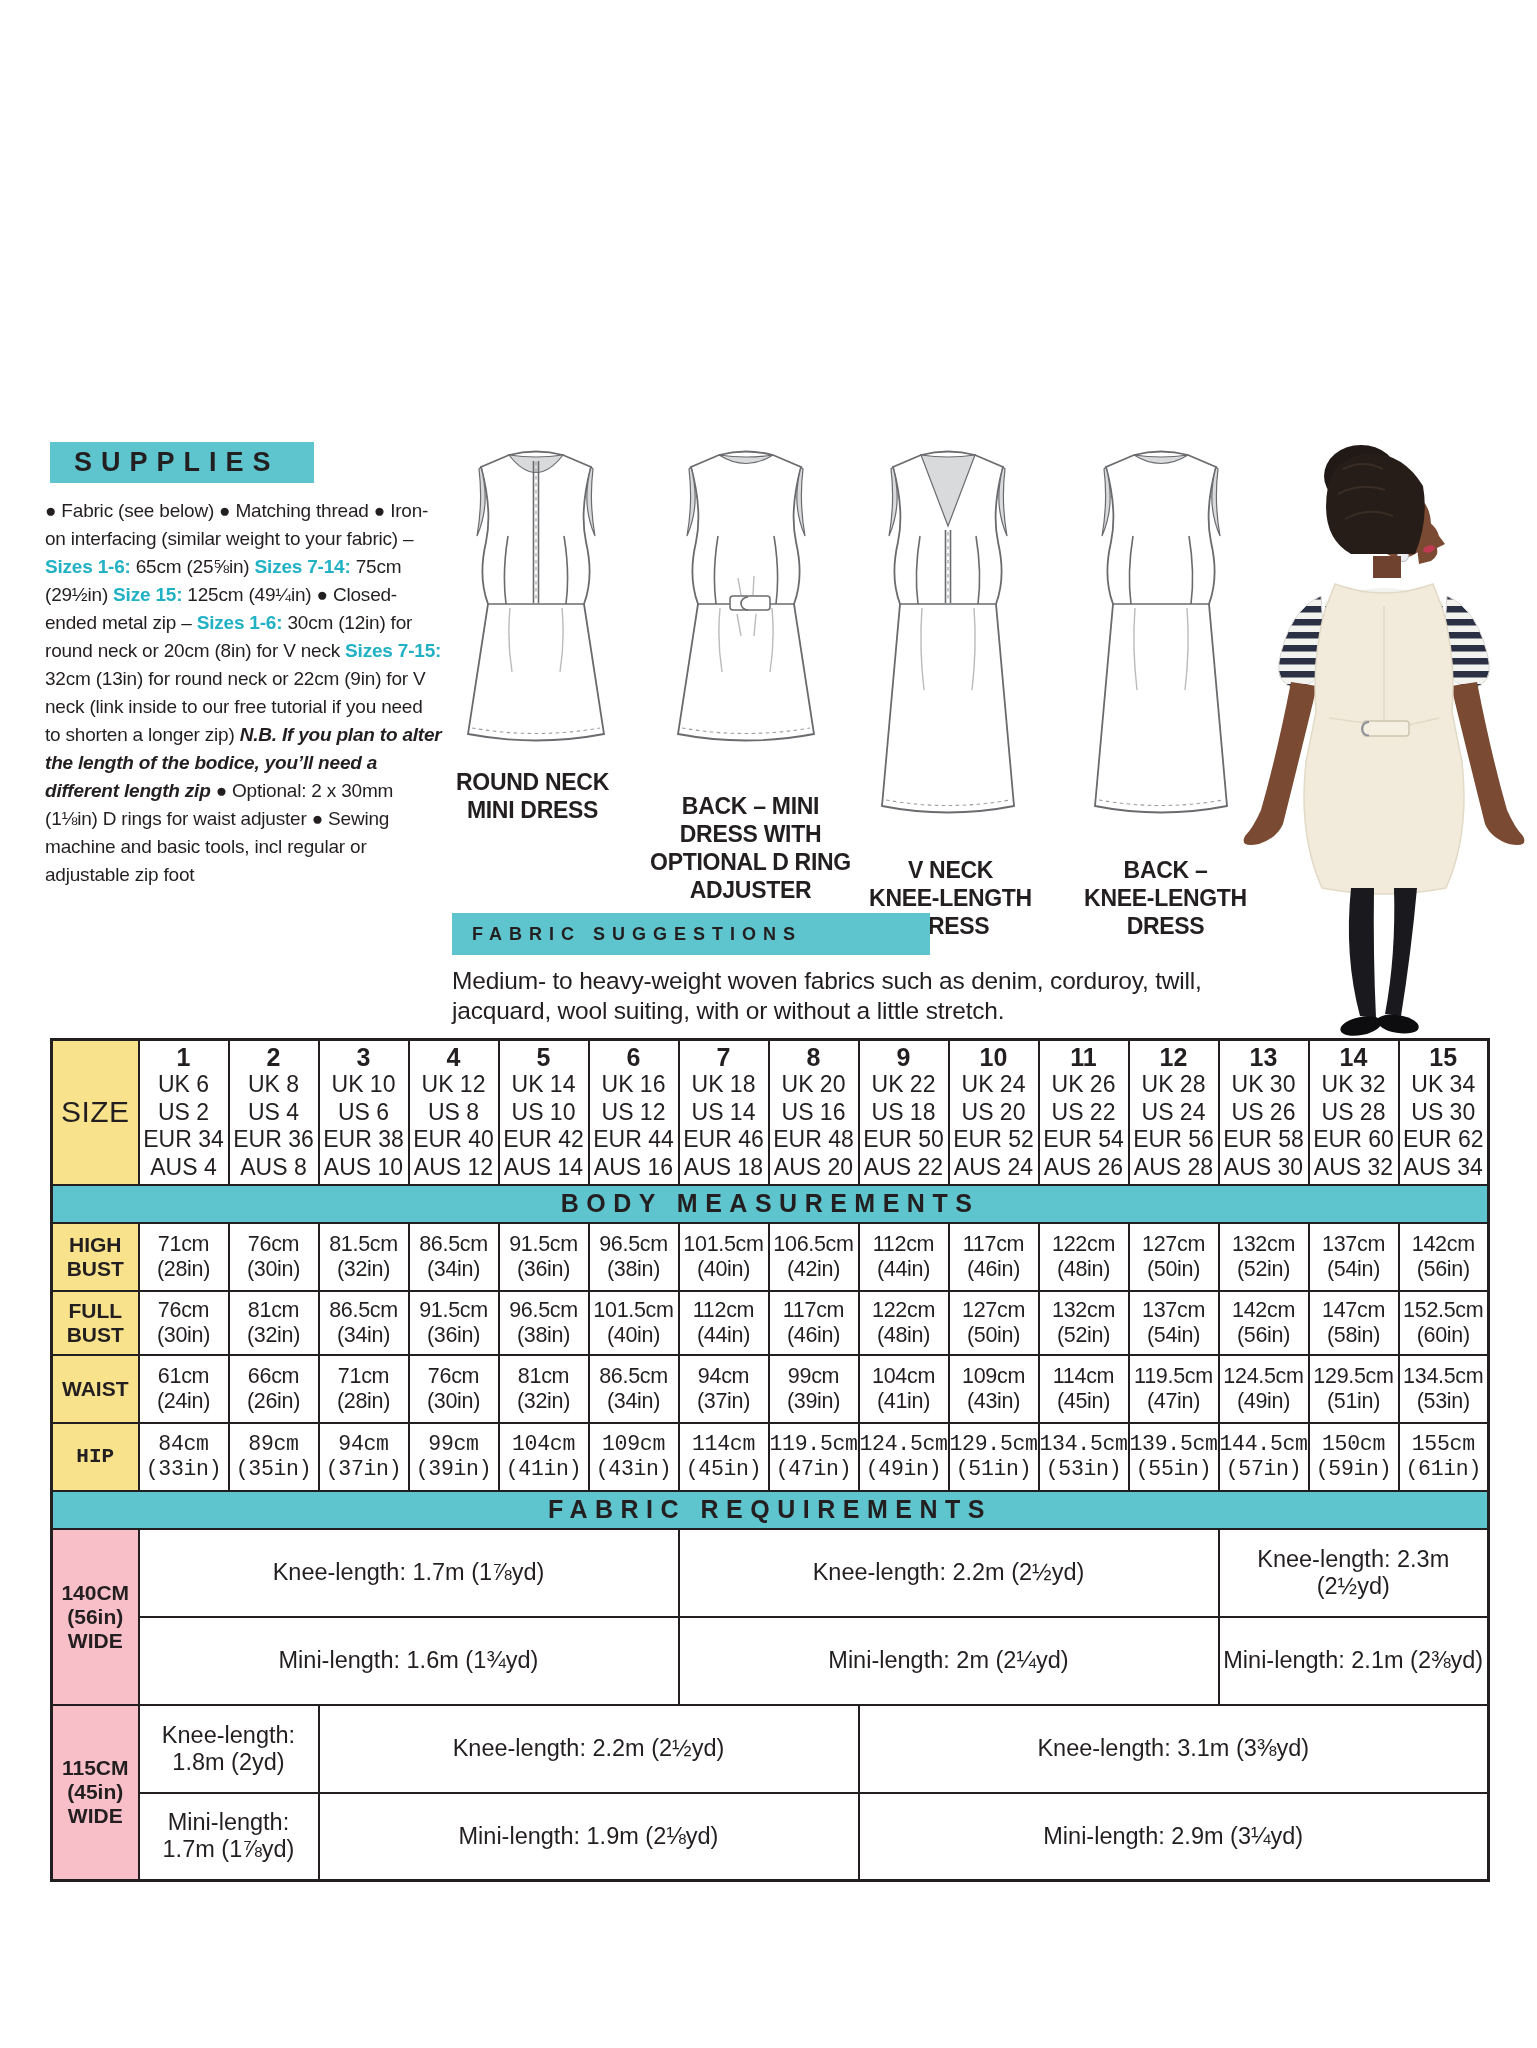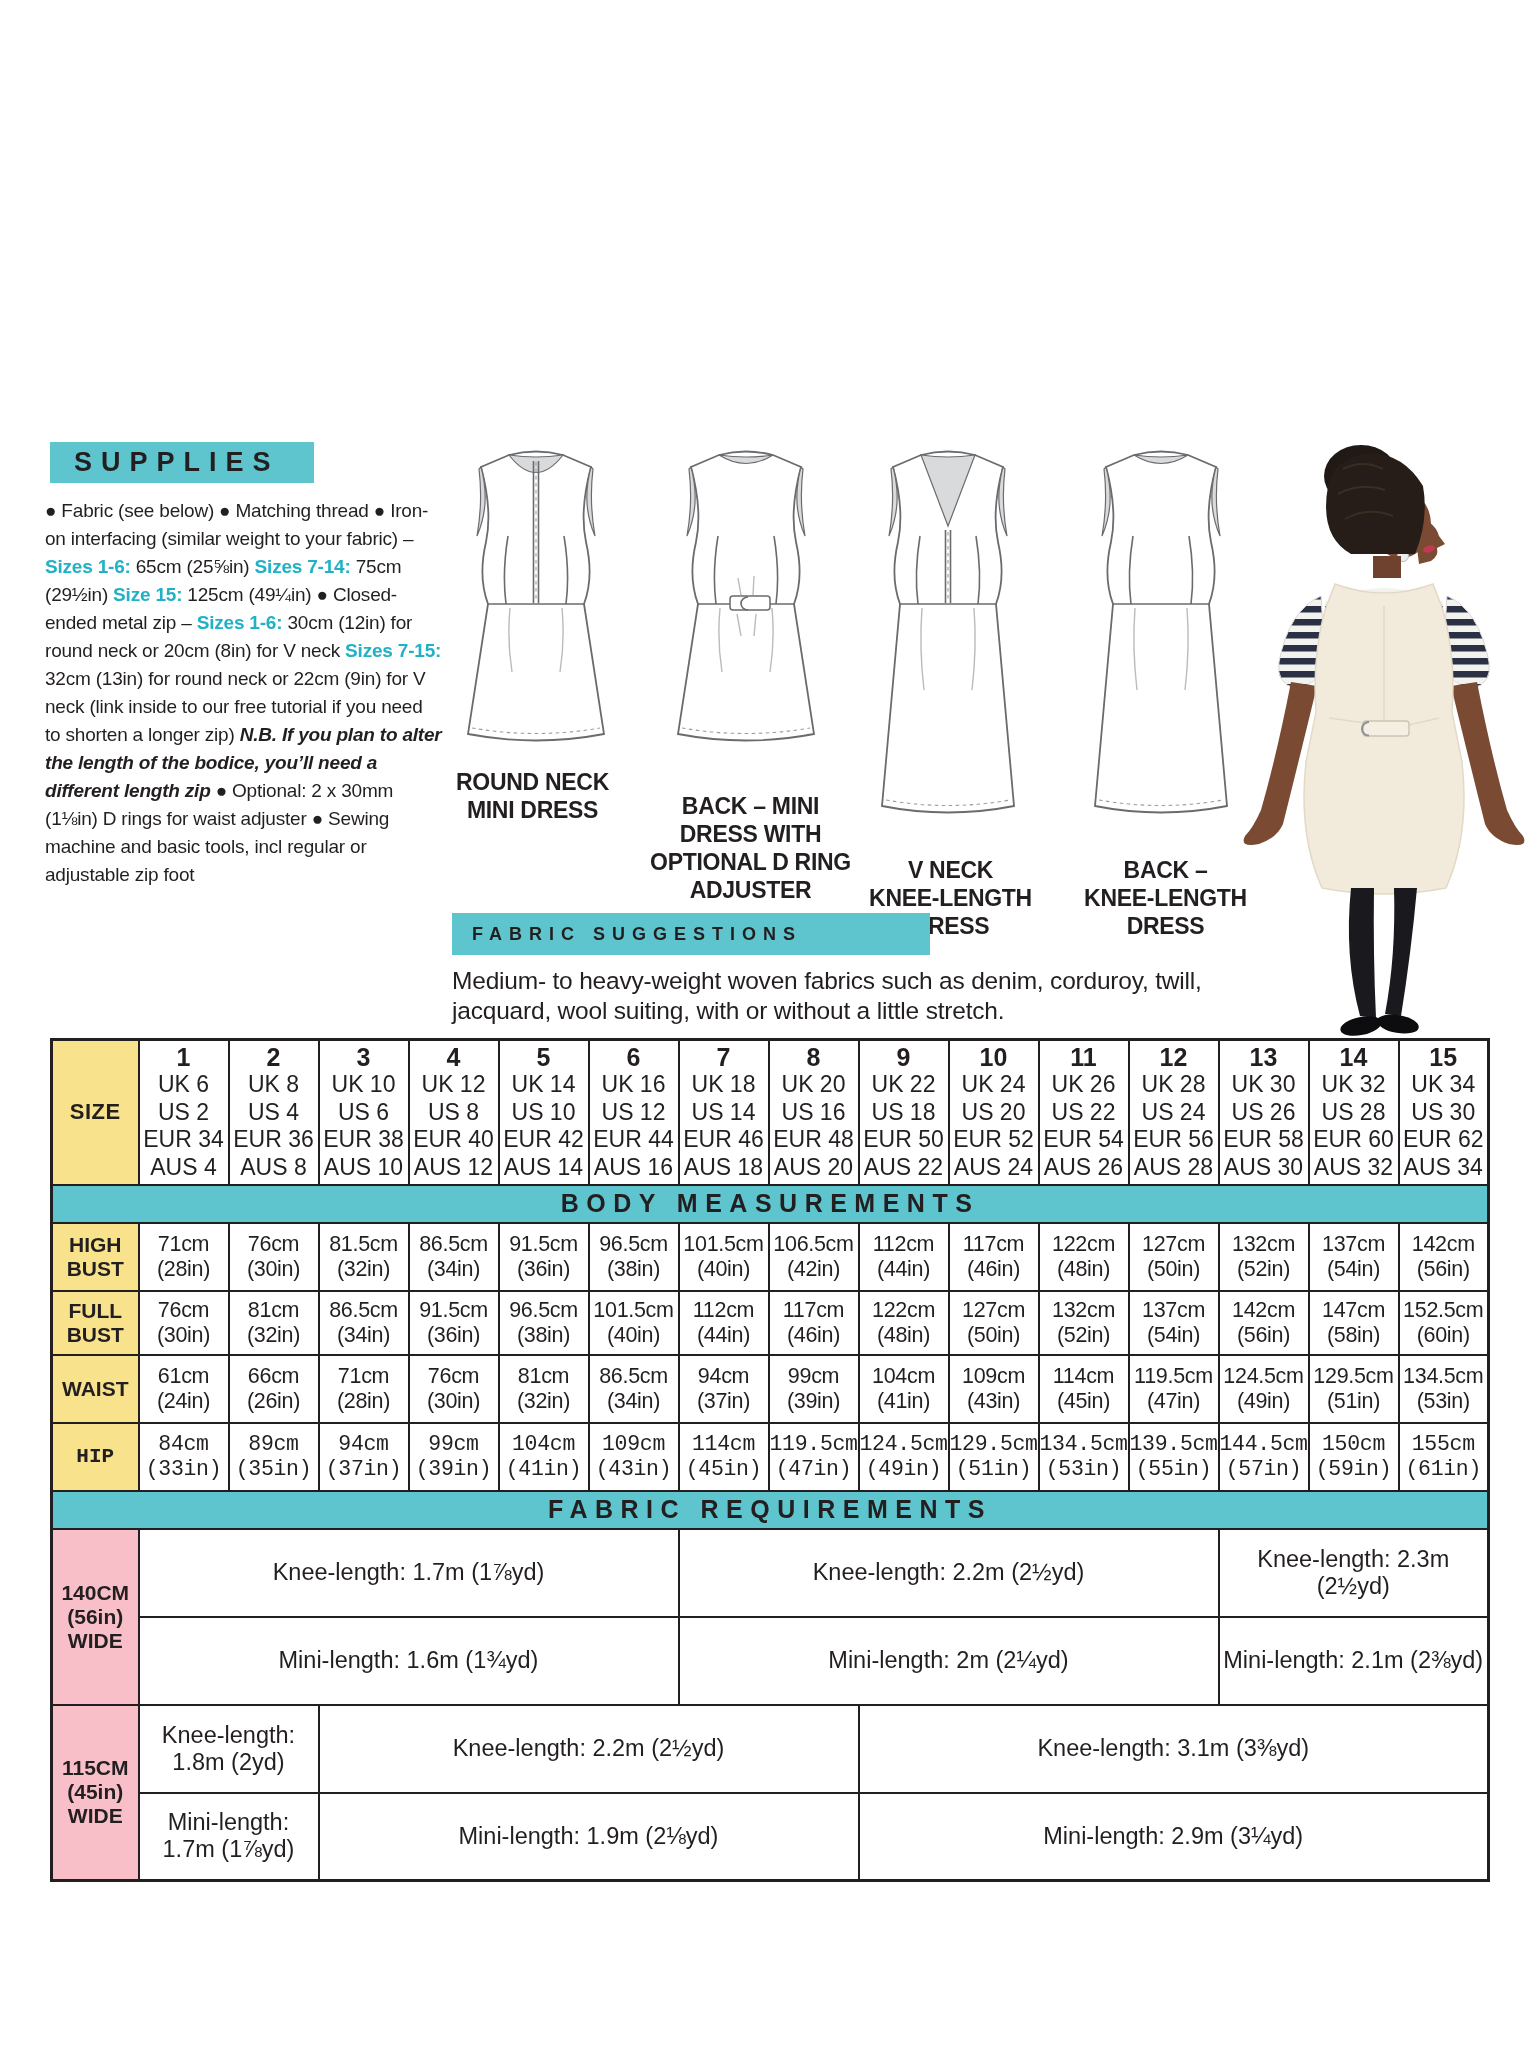--- a/index.html
+++ b/index.html
@@ -22,21 +22,21 @@
   
   .sketch-label{font-weight:700;font-size:23px;line-height:28px;text-align:center;letter-spacing:-0.3px;white-space:pre-line;}
   #lab1{left:425px;top:768px;width:215px;}
   #lab2{left:628px;top:792px;width:245px;}
   #lab3{left:848px;top:856px;width:205px;}
   #lab4{left:1058px;top:856px;width:215px;}
   
   #chart{left:50px;top:1038px;width:1437px;border-collapse:collapse;table-layout:fixed;}
   #chart td,#chart th{border:2px solid var(--ink);vertical-align:middle;text-align:center;padding:0;overflow:hidden;}
   #chart{border:3px solid var(--ink);}
-  th.corner{background:var(--yellow);font-size:22px;font-weight:700;vertical-align:top;padding-top:20px;letter-spacing:0.5px;}
+  th.corner{background:var(--yellow);font-size:30px;font-weight:400;vertical-align:top;padding-top:20px;letter-spacing:0.5px;}
   td.size-col{font-size:23px;line-height:27.5px;font-weight:400;}
   td.size-col .num{font-size:25px;font-weight:700;}
   td.band{background:var(--teal);text-align:left;font-weight:700;font-size:25px;letter-spacing:7.5px;padding-left:14px;border-top-width:3px;border-bottom-width:3px;}
   th.mlabel{background:var(--yellow);font-size:21px;line-height:24px;font-weight:700;white-space:pre-line;}
   td.mcell{font-size:21.5px;line-height:25px;white-space:pre-line;letter-spacing:-0.3px;}
   th.flabel{background:var(--pink);font-size:21px;line-height:24px;font-weight:700;white-space:pre-line;}
   td.fcell{font-size:23.5px;line-height:27px;padding:0 24px;}
   
   .sketch{position:absolute;}
   svg .ln{fill:none;stroke:var(--sketch);stroke-width:1.6;}

